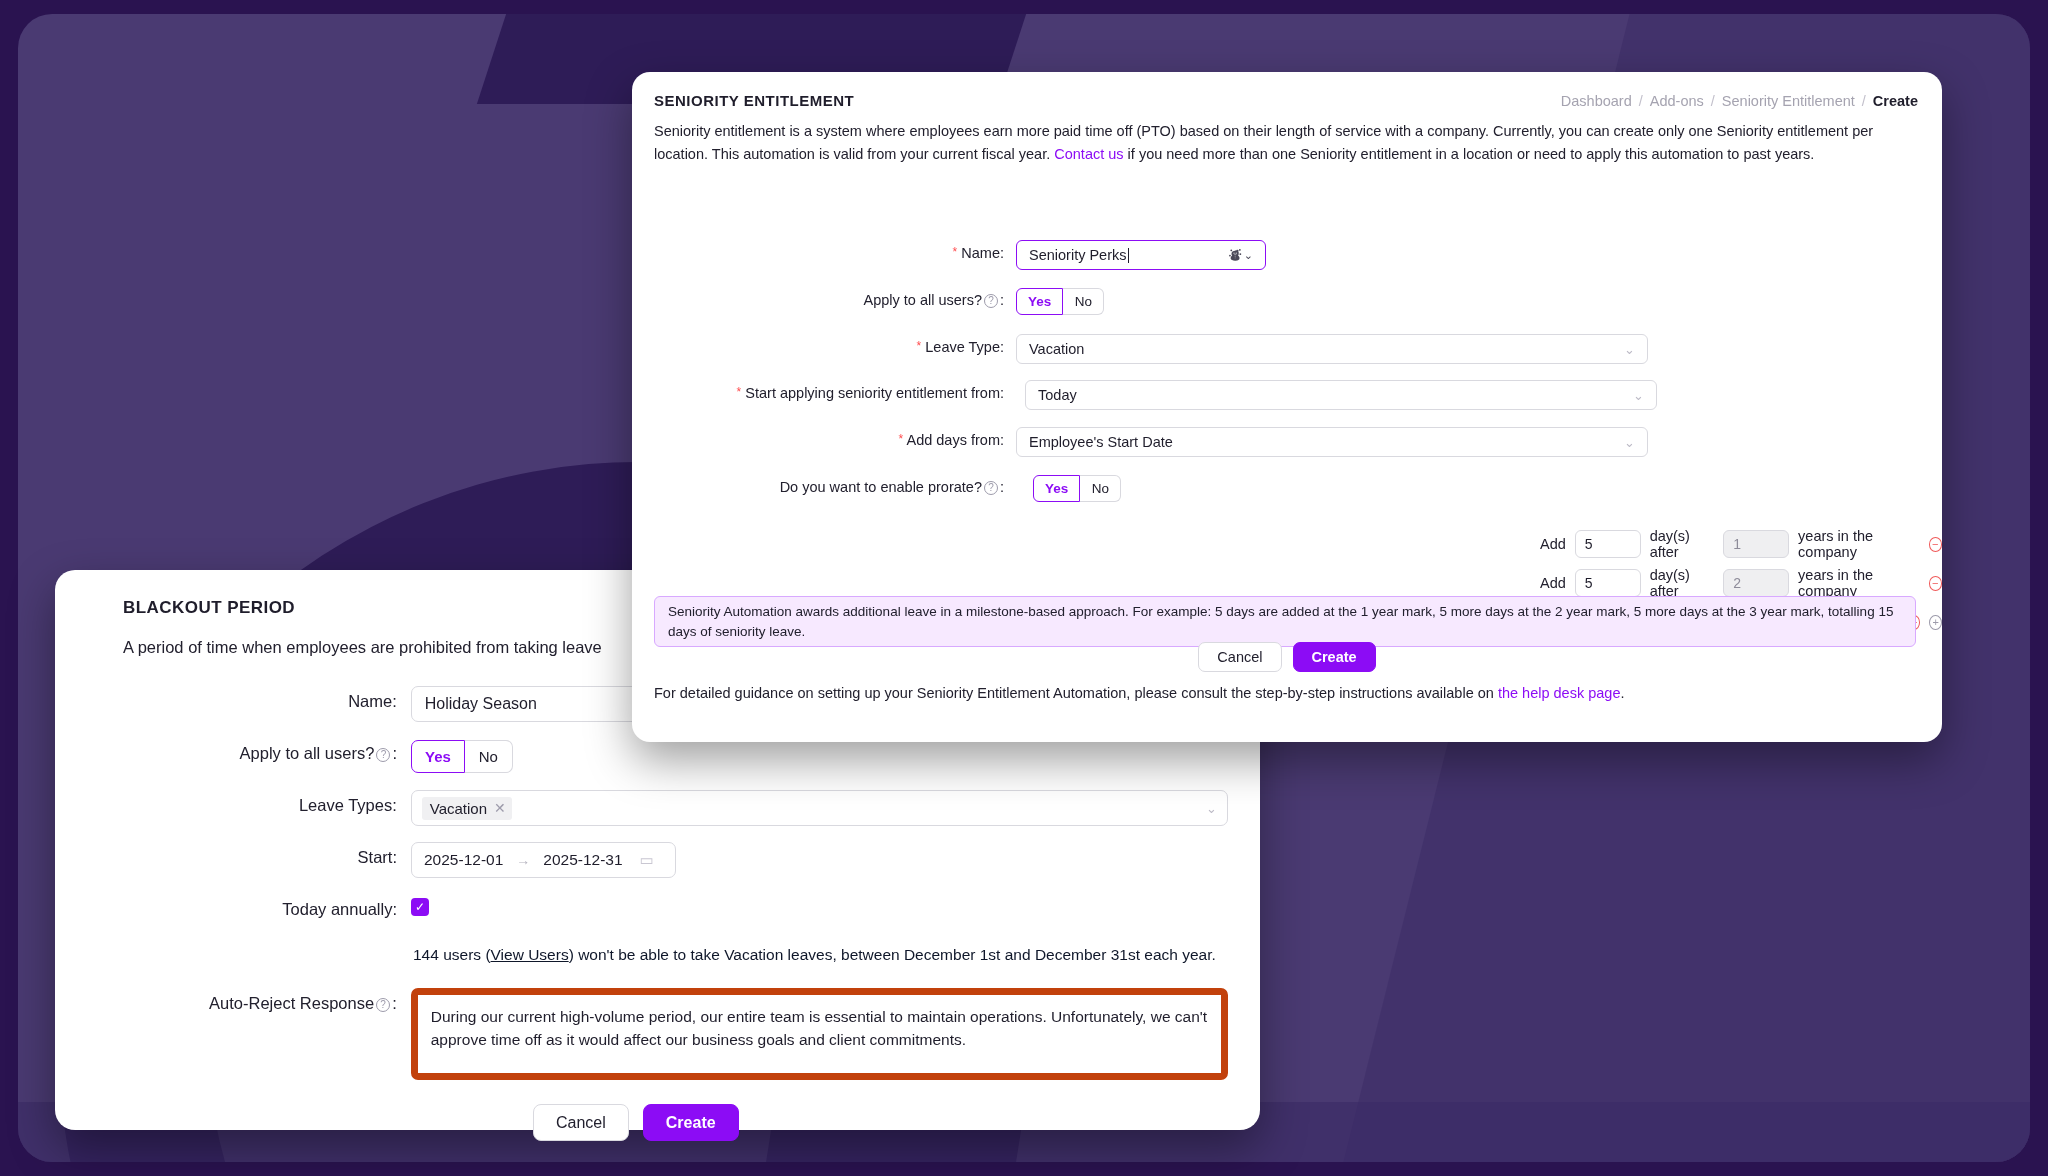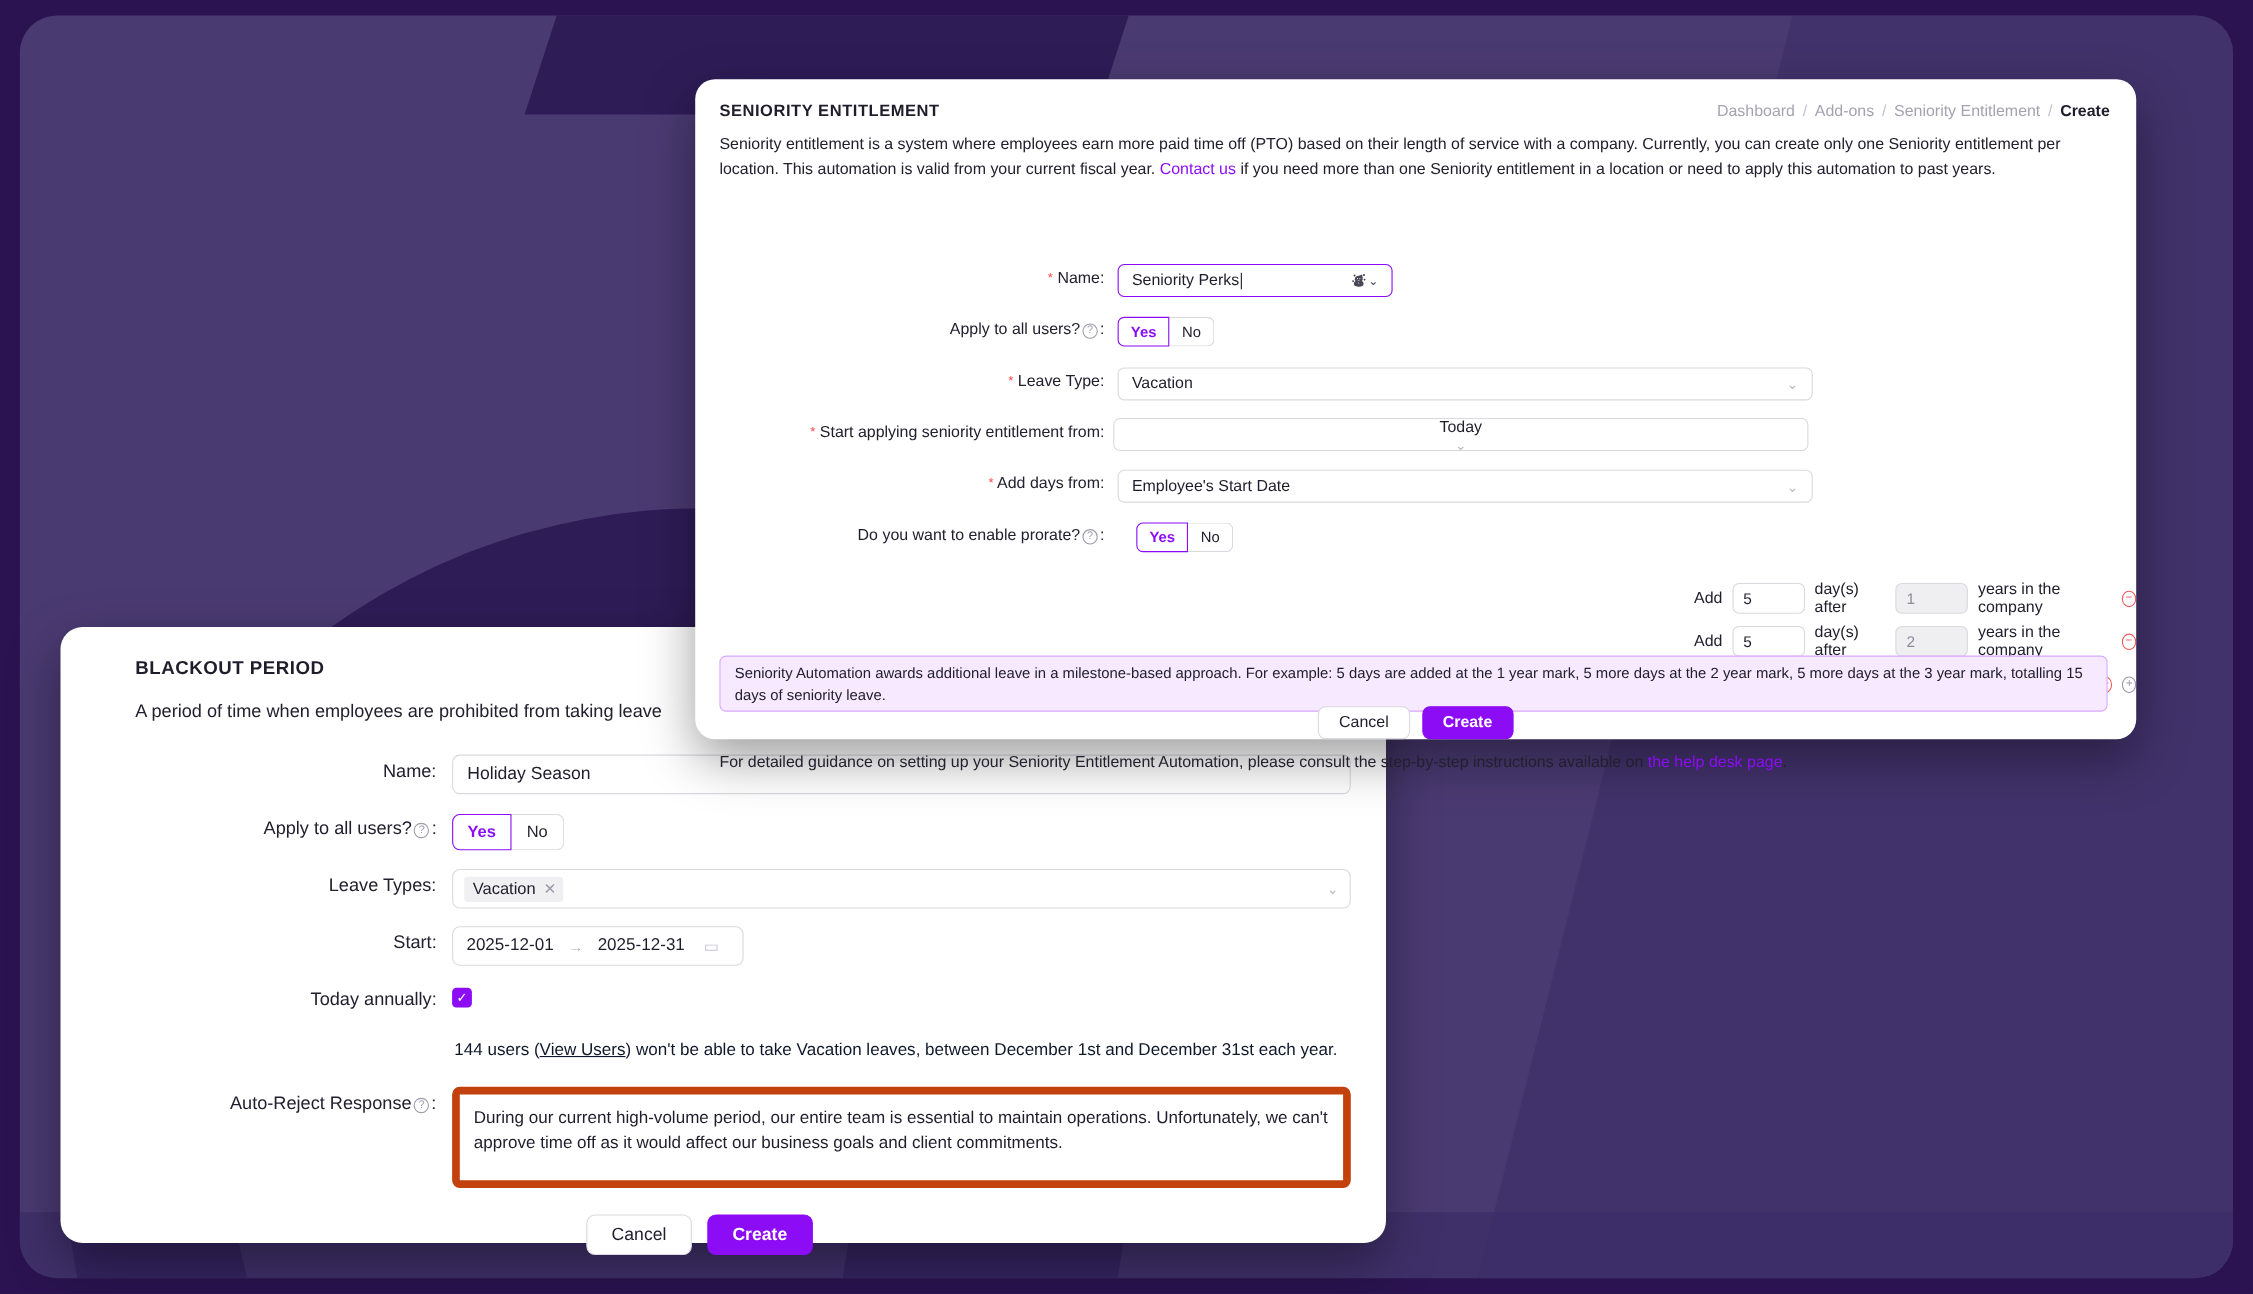--- a/index.html
+++ b/index.html
@@ -227,21 +227,21 @@
     display: flex; align-items: center; justify-content: center;
     cursor: pointer;
     font-family: "Liberation Sans", sans-serif;
   }
   .btn-cancel { background: #fff; border: 1px solid #d9d9df; color: #22202e; }
   .btn-create { background: #8c0cf5; border: 1px solid #8c0cf5; color: #fff; font-weight: 600; }
 
   
   #seniority-card {
     left: 632px; top: 72px;
-    width: 1310px; height: 600px;
+    width: 1310px; height: 670px;
     border-radius: 18px;
   }
   #sen-title {
     position: absolute; left: 22px; top: 20px;
     font-size: 15px; font-weight: 700;
     letter-spacing: .5px; color: #1f1d2b;
   }
   #sen-crumb {
     position: absolute; right: 24px; top: 21px;
     font-size: 14.5px; color: #a5a3b0;
@@ -498,21 +498,21 @@
       <span>Vacation</span>
       <span class="chev">⌄</span>
     </div>
   </div>
 
   <div class="frow" style="left:22px; top:308px; width:1262px;">
     <div class="sen-label" style="width:350px;">
       <span class="req">*</span>
       <span>Start applying seniority entitlement from</span><span>:</span>
     </div>
-    <div class="sen-inp sel" style="margin-left:8px; width:632px;flex-direction:column;">
+    <div class="sen-inp sel" style="margin-left:21px; width:632px;">
       <span>Today</span>
       <span class="chev">⌄</span>
     </div>
   </div>
 
   <div class="frow" style="left:22px; top:355px; width:1262px;">
     <div class="sen-label" style="width:350px;">
       <span class="req">*</span>
       <span>Add days from</span><span>:</span>
     </div>

